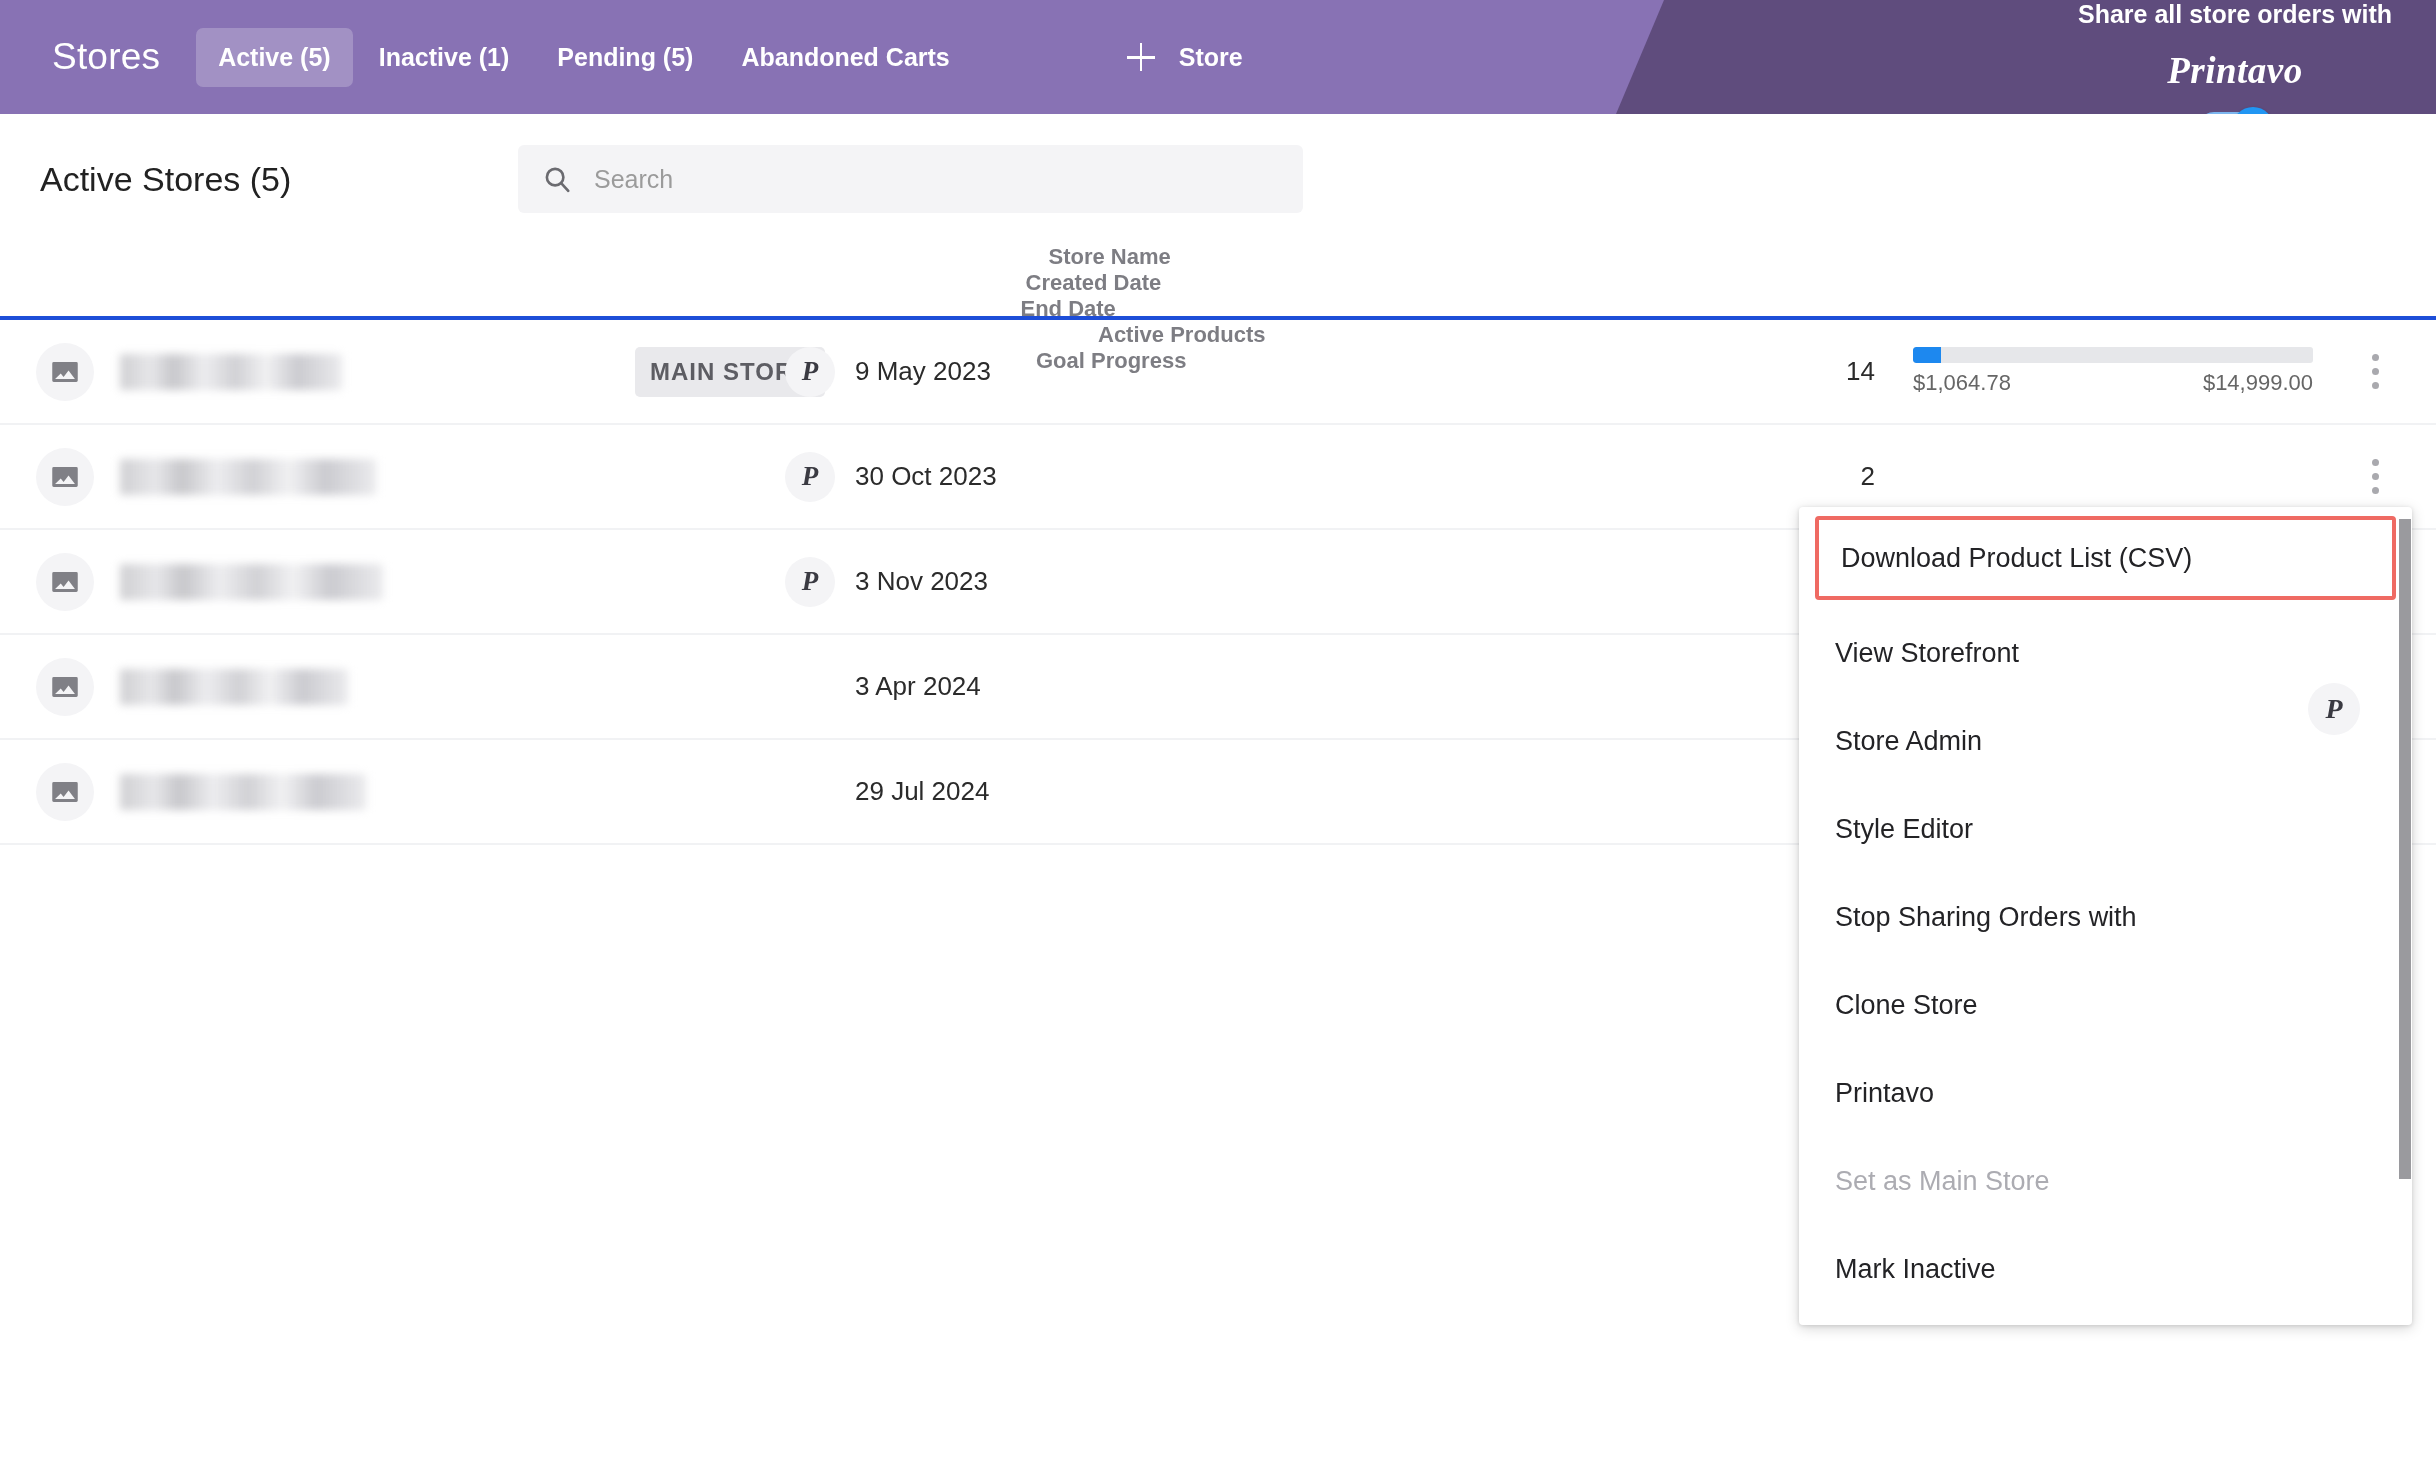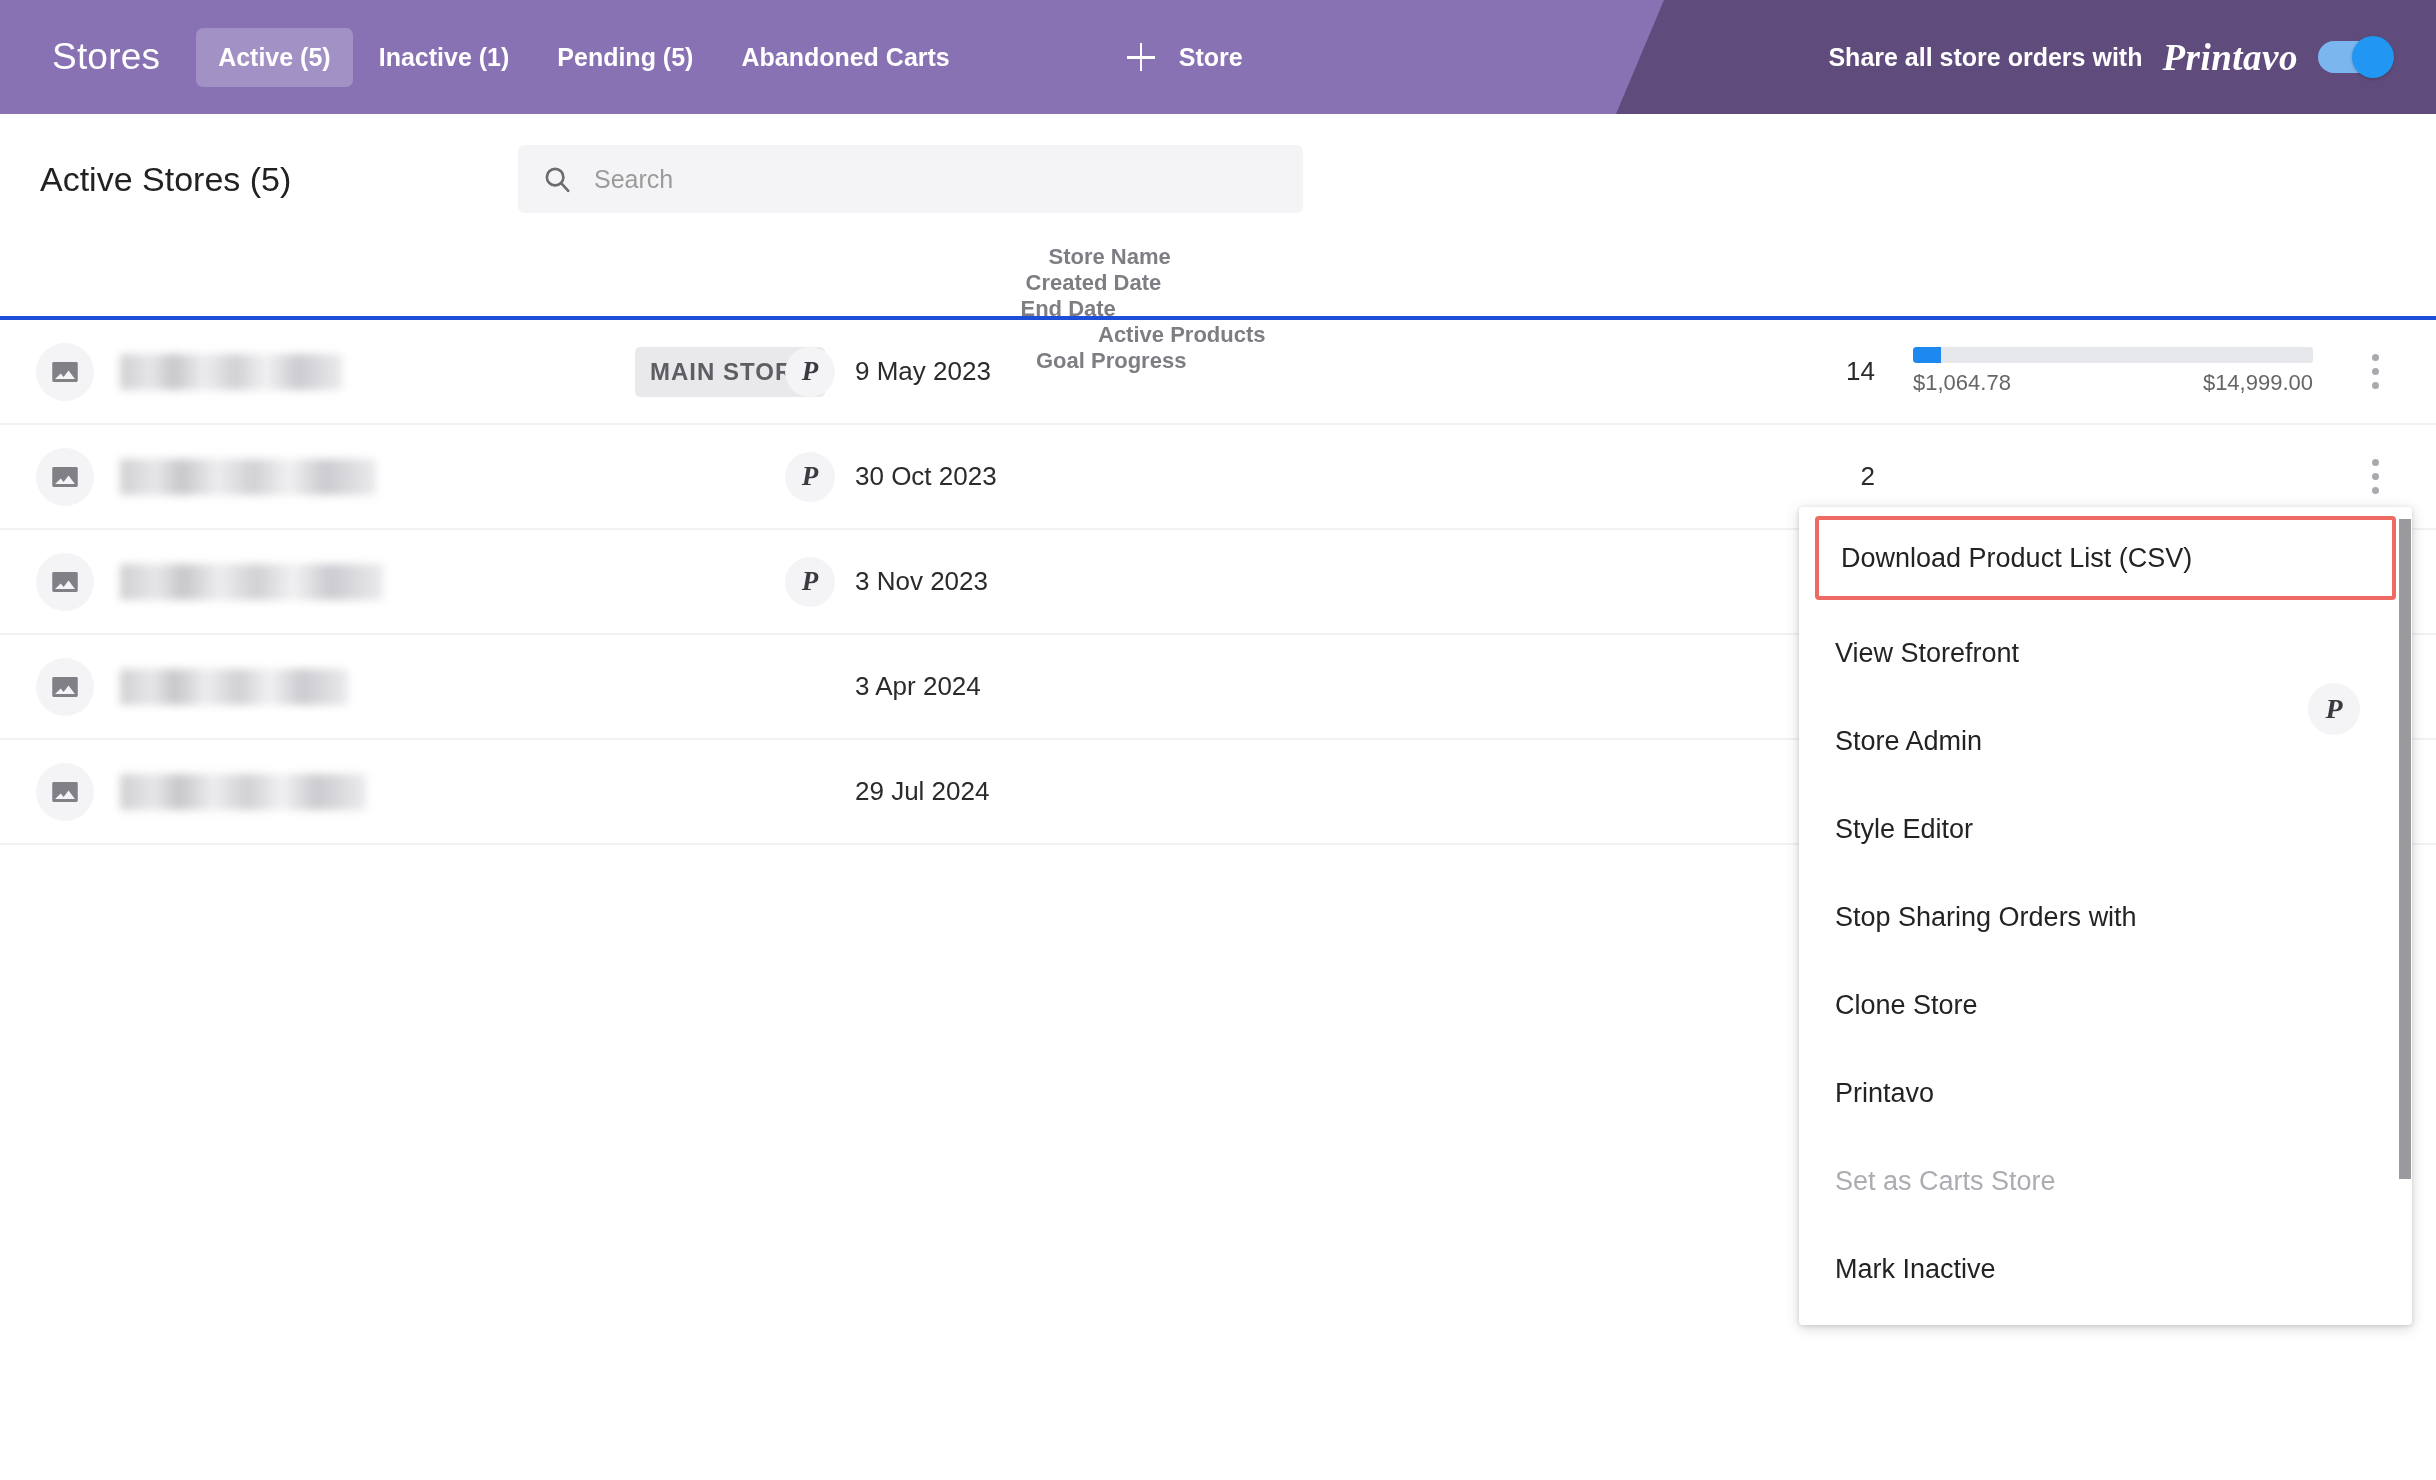--- a/index.html
+++ b/index.html
@@ -100,20 +100,21 @@
 
   .share-block {
     position: absolute;
     z-index: 4;
     right: 44px;
     top: 0;
     height: 114px;
     display: flex;
     align-items: center;
     gap: 20px;
+    flex-direction: column;
   }
   .share-text {
     font-size: 25px;
     font-weight: 700;
     color: #ffffff;
     white-space: nowrap;
   }
   .printavo-word {
     font-family: "Liberation Serif", serif;
     font-style: italic;
@@ -574,21 +575,21 @@
 
   <div class="menu">
     <div class="menu-list">
       <div class="menu-item highlight">Download Product List (CSV)</div>
       <div class="menu-item">View Storefront</div>
       <div class="menu-item">Store Admin</div>
       <div class="menu-item">Style Editor</div>
       <div class="menu-item">Stop Sharing Orders with</div>
       <div class="menu-item">Clone Store</div>
       <div class="menu-item">Printavo</div>
-      <div class="menu-item disabled">Set as Carts Store</div>
+      <div class="menu-item disabled">Set as Main Store</div>
       <div class="menu-item">Mark Inactive</div>
     </div>
 
     <div class="menu-plogo">P</div>
 
     <div class="menu-scrollbar">
       <div class="thumb-sb"></div>
     </div>
   </div>
 

